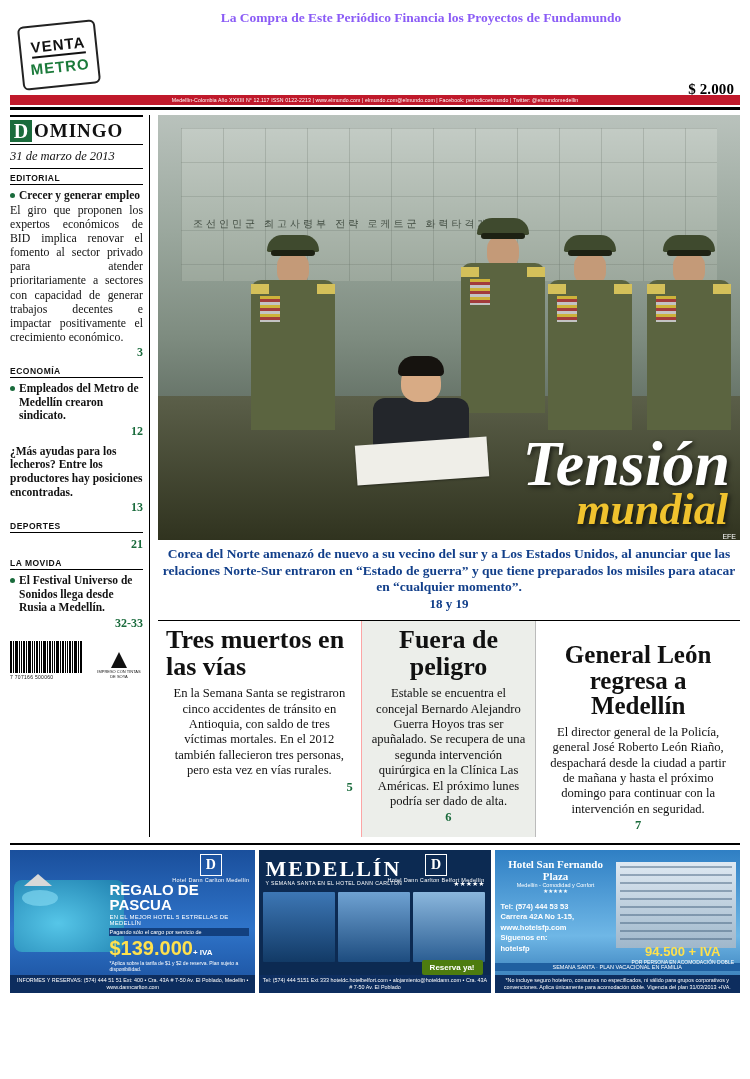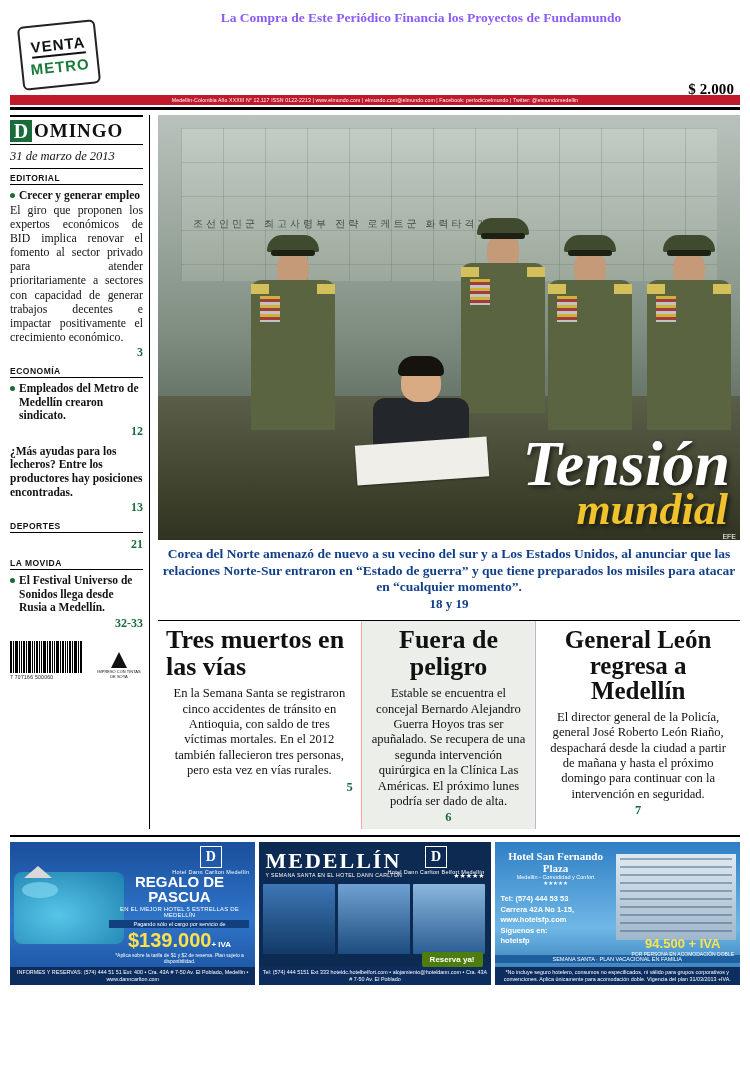--- a/index.html
+++ b/index.html
@@ -182,21 +182,21 @@
     font-family:"Liberation Serif", serif; font-weight:bold; font-size:13.5px;
     color:#123f8a; text-align:center; line-height:1.24; padding:6px 4px 2px 4px;
   }
   .lead .pgs { color:#123f8a; display:block; font-size:13px; }
 
   
   .stories { display:flex; margin-top:6px; border-top:1px solid #000; }
   .story { padding:6px 8px 4px 8px; }
   .story.s1 { width:35%; border-right:1px solid #fca5a5; }
   .story.s2 { width:30%; background:#eceeea; border-right:1px solid #bbb; }
-  .story.s3 { width:35%; }
+  .story.s3 { width:35%;margin-top:15px; }
   .story h2 {
     font-family:"Liberation Serif", serif; font-weight:bold; margin:0 0 6px 0;
     font-size:27px; line-height:1.02;
   }
   .story.s1 h2 { font-size:26px; text-align:left; }
   .story.s2 h2 { font-size:26px; text-align:center; }
   .story.s3 h2 { font-size:25px; text-align:center; }
   .story p {
     font-family:"Liberation Serif", serif; font-size:12.6px; line-height:1.22;
     margin:0; text-align:center;
@@ -214,21 +214,21 @@
   .ad3 { width:34%; background:linear-gradient(180deg,#2f7fc4 0%,#6fb7e6 60%,#2a6fae 100%); color:#fff; }
   .ad-logo-box { position:absolute; right:6px; top:4px; text-align:center; }
   .ad-logo-d { width:22px;height:22px;border:1px solid #fff; display:flex; align-items:center; justify-content:center;
     font-family:"Liberation Serif", serif; font-weight:bold; font-size:14px; margin:0 auto 1px auto; }
   .ad-logo-t { font-size:5.5px; letter-spacing:.3px; }
   .ad1 .pool { position:absolute; left:4px; top:30px; width:110px; height:72px;
     background:radial-gradient(ellipse at 40% 60%, #56c6e8, #1e7fae); border-radius:8px; }
   .ad1 .pool:after { content:""; position:absolute; left:8px; top:10px; width:36px; height:16px; background:#7fd6ef; border-radius:50%; opacity:.7;}
   .ad1 .umbrella { position:absolute; left:14px; top:24px; width:0;height:0;
     border-left:14px solid transparent;border-right:14px solid transparent;border-bottom:12px solid #d8d8d8;}
-  .ad1 .rtext { position:absolute; right:6px; top:32px; width:140px; text-align:center; }
+  .ad1 .rtext { position:absolute; right:6px; top:32px; width:140px; text-align:left; }
   .ad1 .r1 { font-weight:bold; font-size:15px; line-height:1; color:#ffffff; }
   .ad1 .r2 { font-size:6px; margin-top:2px; letter-spacing:.2px; }
   .ad1 .r3 { font-size:5.5px; background:#12407f; margin-top:2px; padding:1px 0; }
   .ad1 .price { font-weight:bold; font-size:20px; color:#ffe14d; margin-top:2px; line-height:1; }
   .ad1 .price small { font-size:8px; color:#fff; }
   .ad1 .r4 { font-size:5px; margin-top:2px; }
   .ad-foot {
     position:absolute; left:0; bottom:0; width:100%; background:#0d2d5e; color:#fff;
     font-size:5.4px; text-align:center; padding:2px 2px; line-height:1.3;
   }

